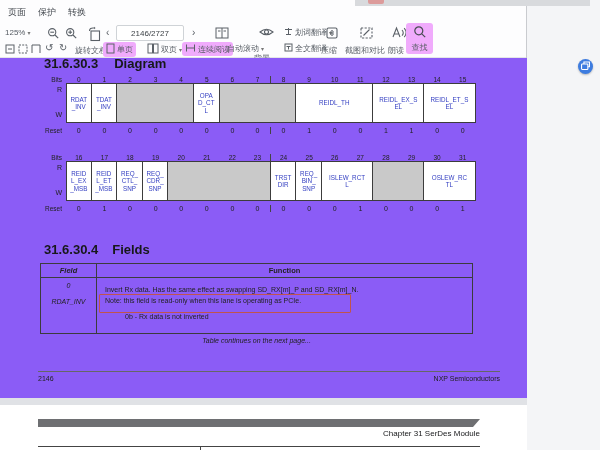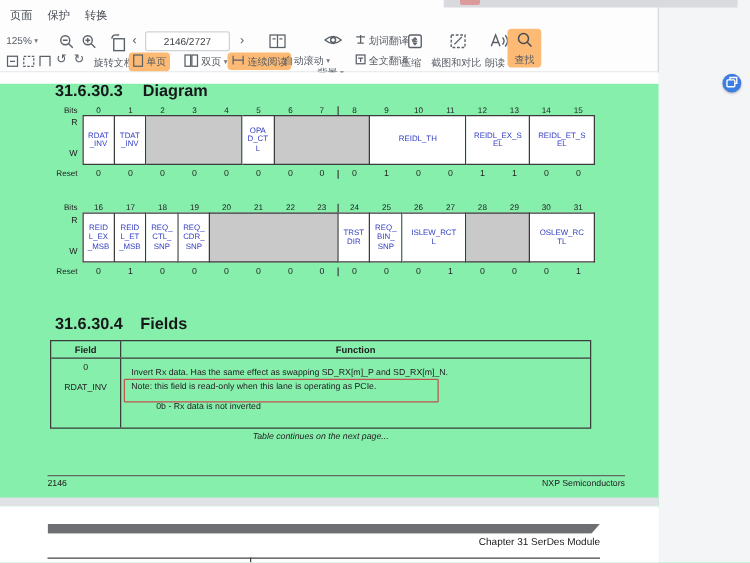--- a/index.html
+++ b/index.html
@@ -17,21 +17,21 @@
   
   .viewer{position:absolute;left:0;top:0;width:527px;height:450px;background:#fff;border-right:1px solid #c9cbcf;box-sizing:border-box;}
   .toolbar{position:absolute;left:0;top:0;width:100%;height:57px;background:#fdfdfe;border-bottom:1px solid #e4e6e9;}
   .menu-item{position:absolute;top:6px;font-size:9px;color:#454a50;cursor:pointer;}
   .m1{left:8px}.m2{left:38px}.m3{left:68px}
   .searchbox{position:absolute;left:95px;top:5px;display:flex;align-items:center;cursor:text;}
   .searchbox .ph{font-size:8.5px;color:#9aa0a6;margin-left:4px;}
 
   .ticon{display:inline-block;vertical-align:middle;}
   .tb{position:absolute;display:flex;align-items:center;gap:2px;color:#555b62;background:none;border:none;padding:1px 3px;font-size:8px;font-family:inherit;cursor:pointer;}
-  .tb.active{background:#fdba74;border-radius:3px;}
+  .tb.active{background:#f0abfc;border-radius:3px;}
   .caret{font-size:6px;color:#777;line-height:1;}
   .uico{font-size:10px;color:#5a6067;font-family:"DejaVu Sans",sans-serif;}
 
   .zoomsel{left:2px;top:27px;}
   .zo{left:44px;top:26px;} .zi{left:62px;top:26px;}
   .rotdoc-ic{left:84px;top:25px;}
   .fit1{left:2px;top:43px;}.fit2{left:15px;top:43px;}.fit3{left:28px;top:43px;}
   .undo{left:42px;top:41px;}.redo{left:56px;top:41px;}
   .rotlabel{left:72px;top:44px;}
   .pprev{left:103px;top:26px;font-size:10px;}
@@ -44,21 +44,21 @@
   .bglabel{left:251px;top:52px;align-items:center;}
   .wtrans{left:281px;top:26px;}
   .ftrans{left:281px;top:42px;}
   .cmpic{left:322px;top:25px;}.cmplabel{left:318px;top:44px;}
   .scric{left:356px;top:25px;}.scrlabel{left:342px;top:44px;}
   .rdic{left:388px;top:25px;}.rdlabel{left:385px;top:44px;}
   .findbtn{left:406px;top:23px;width:27px;height:31px;flex-direction:column;gap:1px;justify-content:center;}
 
   
   .content{position:absolute;left:0;top:58px;width:527px;height:392px;background:#fff;overflow:hidden;}
-  .page1{position:absolute;left:0;top:9px;width:527px;height:340px;background:#86efac;}
+  .page1{position:absolute;left:0;top:0;width:527px;height:340px;background:#8b5cf6;}
   .pgap{position:absolute;left:0;top:340px;width:527px;height:7px;background:#e0e2e6;}
   .page2{position:absolute;left:0;top:347px;width:527px;height:45px;background:#fff;}
 
   .h1{position:absolute;left:44px;top:-2px;font-size:13px;font-weight:bold;color:#17181a;}
   .h1 .t{margin-left:16px;}
   .h2{position:absolute;left:44px;top:184px;font-size:13px;font-weight:bold;color:#17181a;}
   .h2 .t{margin-left:14px;}
 
   .regtbl{position:absolute;left:40px;width:480px;}
   .rt0{top:15px}.rt1{top:93px}
@@ -73,21 +73,21 @@
          display:flex;align-items:center;justify-content:center;text-align:center;
          font-size:6.3px;line-height:1.12;white-space:pre-line;color:#3540c2;flex:none;}
   .fcell.first{border-left-width:1px;}
   .fcell.res{background:#c9c9c9;}
   .reset-row{height:13px;align-items:center;margin-top:1px;}
   .rst{width:25.6px;box-sizing:border-box;text-align:center;font-size:7px;color:#222;flex:none;}
 
   .ftable{position:absolute;left:40px;top:205px;width:433px;box-sizing:border-box;border:1px solid #3c3c3c;font-size:7px;color:#222;}
   .fthead{display:flex;border-bottom:1px solid #3c3c3c;}
   .fth{height:13px;line-height:13px;text-align:center;font-weight:bold;font-size:7.5px;}
-  .f1{width:56px;box-sizing:border-box;border-right:1px solid #3c3c3c;flex:none;}
+  .f1{width:56px;box-sizing:border-box;border-right:1px solid #3c3c3c;flex:none;font-style:italic;}
   .f2{flex:1;}
   .ftrow{display:flex;height:55px;}
   .ftd{position:relative;}
   .fbit{text-align:center;margin-top:4px;}
   .fname{text-align:center;margin-top:9px;}
   .fl1{padding:6px 0 0 8px;height:15px;line-height:11px;box-sizing:border-box;}
   .fl2{padding-left:8px;height:15px;line-height:15px;}
   .fl3{padding-left:28px;height:15px;line-height:17px;}
   .redbox{position:absolute;left:2px;top:16px;width:250px;height:17px;border:1px solid #c0544e;border-radius:1px;}
 

